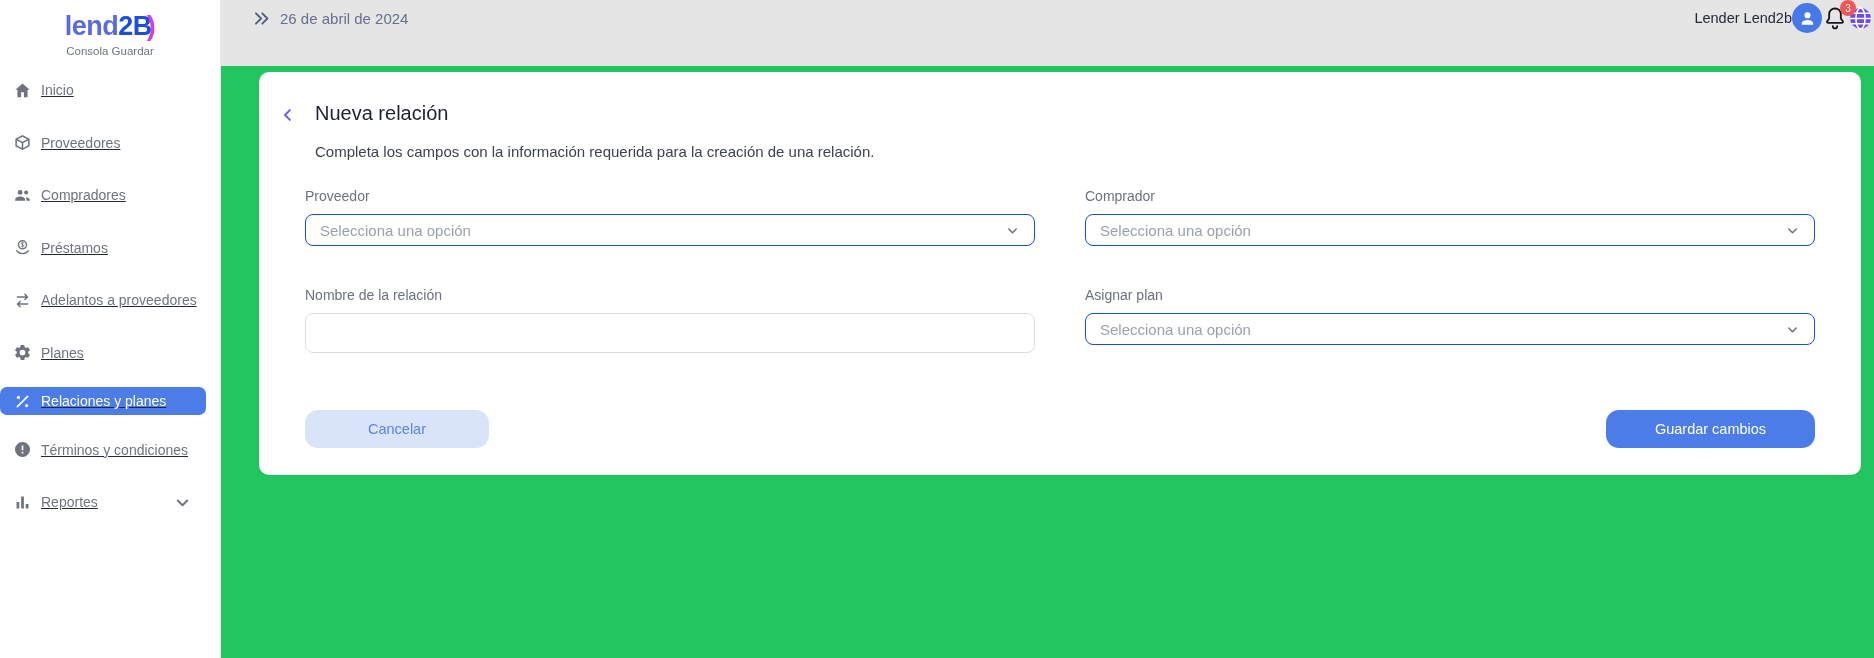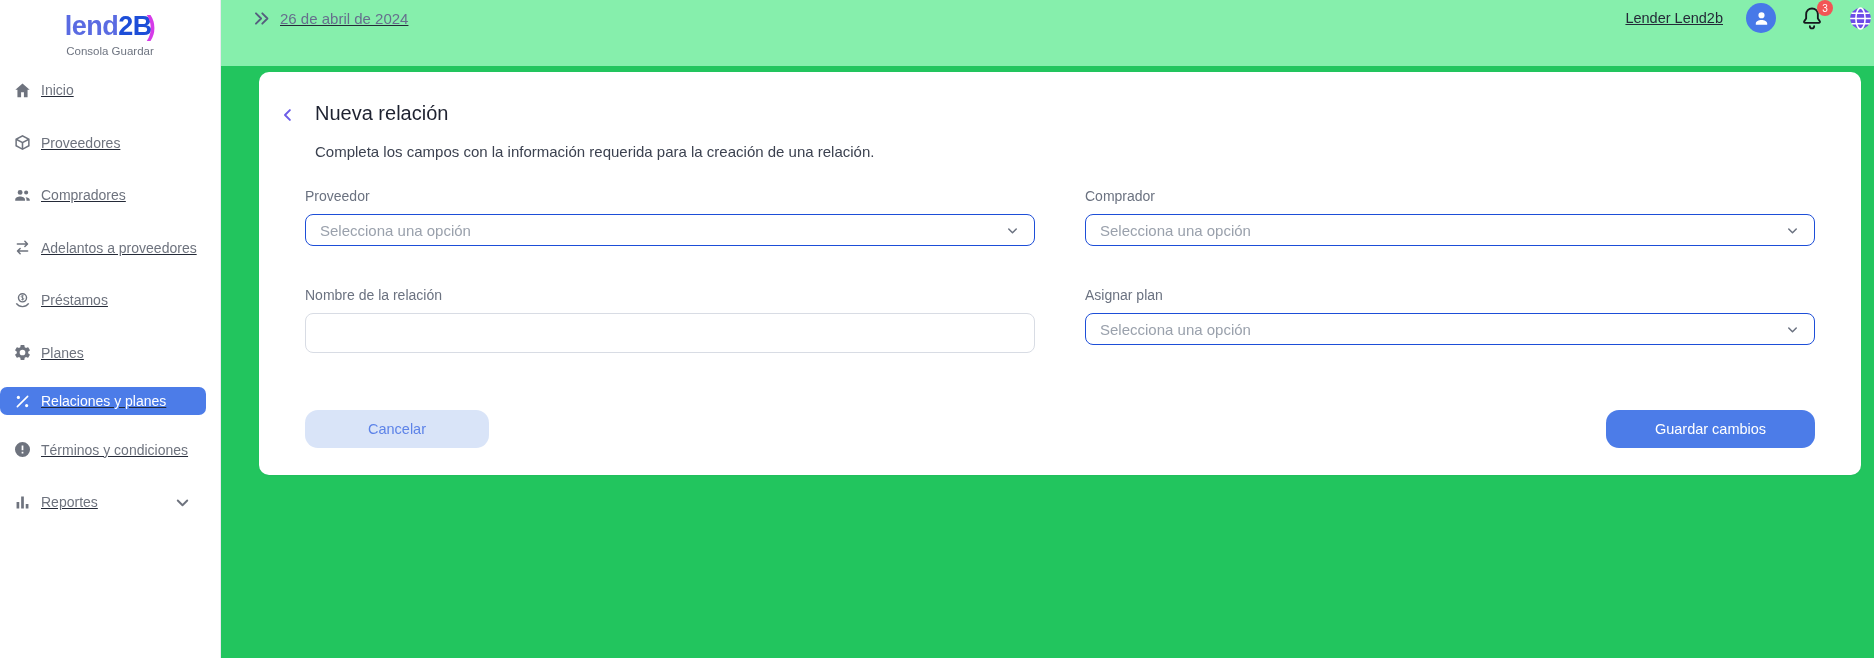--- a/index.html
+++ b/index.html
@@ -32,29 +32,29 @@
   .nav-item svg { width: 19px; height: 19px; }
   .nav-item .nav-label { margin-left: 7px; white-space: nowrap; }
   .nav-item.active {
     background: #4C7CE8; color: #ffffff; height: 28px;
     margin-top: 8px; margin-bottom: 8.5px;
   }
   .nav-item .chev-end { margin-left: auto; margin-right: 14px; display: flex; }
   
   .topbar {
     position: absolute; left: 221px; top: 0; width: 1653px; height: 66px;
-    background: #86efac; z-index: 2; text-decoration: underline;
+    background: #e5e5e5; z-index: 2;
   }
   .topbar-inner {
     height: 36px; display: flex; align-items: center;
     padding-left: 31px; padding-right: 1px;
   }
   .collapse-btn { display: flex; align-items: center; cursor: pointer; }
   .date-text { margin-left: 9px; font-size: 15px; color: #666F8D; }
-  .topbar-right { margin-left: auto; display: flex; align-items: center; gap: 23px; }
+  .topbar-right { margin-left: auto; display: flex; align-items: center; }
   .user-name { font-size: 14.5px; font-weight: 500; color: #242A38; }
   .avatar {
     width: 30px; height: 30px; border-radius: 50%; background: #4779E8;
     display: flex; align-items: center; justify-content: center; cursor: pointer;
   }
   .bell-wrap { position: relative; cursor: pointer; display: flex; }
   .badge {
     position: absolute; top: -5px; right: -8px; min-width: 16px; height: 16px;
     background: #F25555; color: #fff; border-radius: 9px; font-size: 10px;
     display: flex; align-items: center; justify-content: center; padding: 0 4px;
@@ -137,37 +137,37 @@
       <span class="icon-wrap">
         <svg viewBox="0 0 24 24" fill="currentColor">
             <path d="M9 11.2a3.1 3.1 0 1 0 0-6.2 3.1 3.1 0 0 0 0 6.2zm7.6-.4a2.6 2.6 0 1 0 0-5.2 2.6 2.6 0 0 0 0 5.2zM2.8 18.6v-1.3c0-2.6 3.4-3.9 6.2-3.9s6.2 1.3 6.2 3.9v1.3H2.8zm14.2 0v-1.6c0-1.1-.4-2-1.1-2.8 2.4.3 5.3 1.2 5.3 3.1v1.3H17z"></path>
           </svg>
       </span>
       <span class="nav-label">Compradores</span>
     </div>
 
     <div class="nav-item">
       <span class="icon-wrap">
-        <svg viewBox="0 0 24 24" fill="none" stroke="currentColor" stroke-width="1.9" stroke-linecap="round" stroke-linejoin="round">
-          <path d="M5.5 7.5h12.5M15 4.2l3.3 3.3L15 10.8"></path>
-          <path d="M18.5 16.5H6M9 13.2l-3.3 3.3L9 19.8"></path>
-        </svg>
-      </span>
-      <span class="nav-label">Adelantos a proveedores</span>
-    </div>
-
-    <div class="nav-item">
-      <span class="icon-wrap">
         <svg viewBox="0 0 24 24" fill="none" stroke="currentColor" stroke-width="1.8">
           <circle cx="12" cy="8.6" r="5.1"></circle>
           <path d="M12 5.6v6M10.4 10.4c.4.5 1 .8 1.6.8.9 0 1.6-.6 1.6-1.4 0-.8-.7-1.2-1.6-1.4-.9-.2-1.6-.6-1.6-1.4 0-.8.7-1.4 1.6-1.4.6 0 1.2.3 1.6.8" stroke-width="1.1"></path>
           <path d="M4.2 15.6c1.9 2.6 4.6 4.1 7.8 4.1s5.9-1.5 7.8-4.1"></path>
         </svg>
       </span>
       <span class="nav-label">Préstamos</span>
+    </div>
+
+    <div class="nav-item">
+      <span class="icon-wrap">
+        <svg viewBox="0 0 24 24" fill="none" stroke="currentColor" stroke-width="1.9" stroke-linecap="round" stroke-linejoin="round">
+          <path d="M5.5 7.5h12.5M15 4.2l3.3 3.3L15 10.8"></path>
+          <path d="M18.5 16.5H6M9 13.2l-3.3 3.3L9 19.8"></path>
+        </svg>
+      </span>
+      <span class="nav-label">Adelantos a proveedores</span>
     </div>
 
     <div class="nav-item">
       <span class="icon-wrap">
         <svg viewBox="0 0 24 24" fill="currentColor">
             <path d="M19.14 12.94c.04-.3.06-.61.06-.94s-.02-.64-.07-.94l2.03-1.58a.49.49 0 0 0 .12-.61l-1.92-3.32a.49.49 0 0 0-.59-.22l-2.39.96c-.5-.38-1.03-.7-1.62-.94l-.36-2.54a.48.48 0 0 0-.48-.41h-3.84c-.24 0-.43.17-.47.41l-.36 2.54c-.59.24-1.13.57-1.62.94l-2.39-.96a.49.49 0 0 0-.59.22L2.73 8.87c-.12.21-.08.47.12.61l2.03 1.58c-.05.3-.09.63-.09.94s.02.64.07.94l-2.03 1.58a.49.49 0 0 0-.12.61l1.92 3.32c.12.22.37.29.59.22l2.39-.96c.5.38 1.03.7 1.62.94l.36 2.54c.05.24.24.41.48.41h3.84c.24 0 .44-.17.47-.41l.36-2.54c.59-.24 1.13-.56 1.62-.94l2.39.96c.22.08.47 0 .59-.22l1.92-3.32c.12-.22.07-.47-.12-.61l-2.01-1.58zM12 15.6A3.6 3.6 0 1 1 12 8.4a3.6 3.6 0 0 1 0 7.2z"></path>
           </svg>
       </span>
       <span class="nav-label">Planes</span>
     </div>

